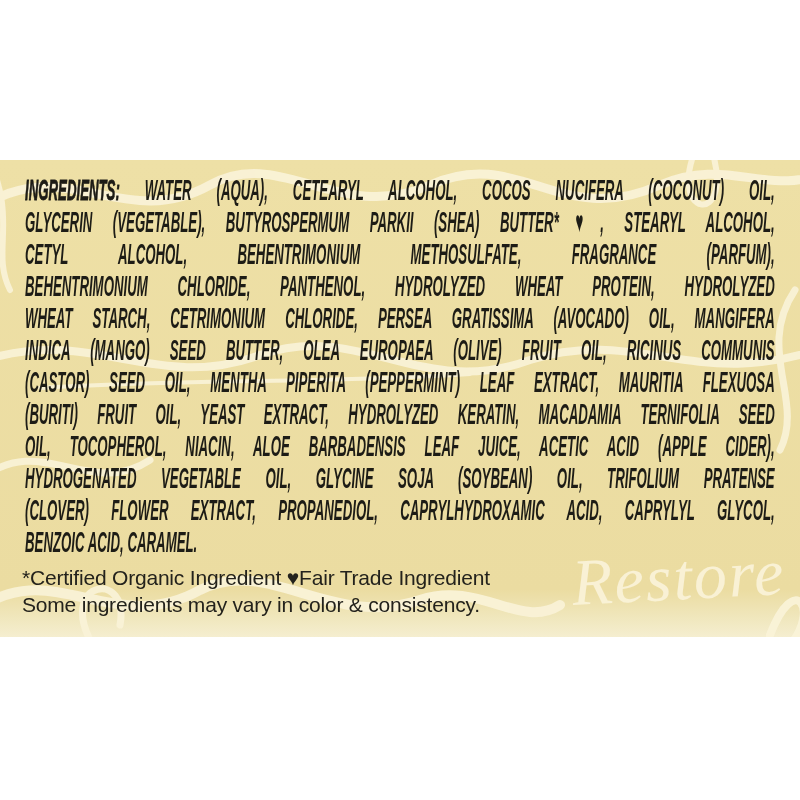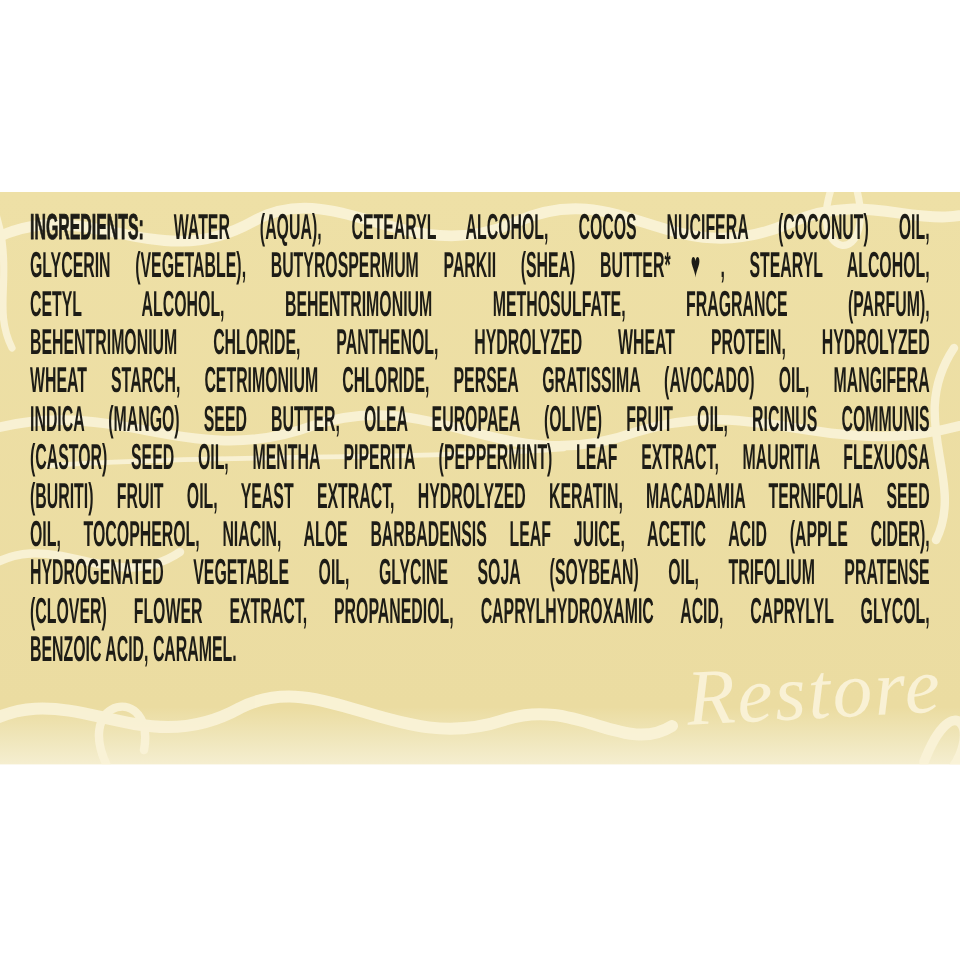--- a/index.html
+++ b/index.html
@@ -12,21 +12,21 @@
     background:linear-gradient(180deg,#eee0a6 0%,#ebdca1 90%,#f0e7bd 96%,#f5eed0 100%);
     overflow:hidden;
   }
   .script-svg { position:absolute; left:0; top:0; width:800px; height:477px; }
   .script-word {
     position:absolute; left:572px; top:382px; width:230px;
     font-family:"Liberation Serif","DejaVu Serif",serif; font-style:italic;
     font-size:66px; line-height:70px; color:#faf3d8; opacity:0.95;
     transform:rotate(-3deg); letter-spacing:2px; pointer-events:none;
   }
-  .ing-wrap { position:absolute; left:25px; top:14px; width:750px; height:390px; }
+  .ing-wrap { position:absolute; left:25px; top:14px; width:750px; height:390px;font-style:italic; }
   .ing-inner {
     width:1700px; transform:scale(0.441,1); transform-origin:0 0;
     font-size:30px; line-height:32px; font-weight:bold; color:#1d1c16;
   }
   .ing-line { text-align:justify; text-align-last:justify; white-space:nowrap; }
   .ing-line.last { text-align:left; text-align-last:left; }
   .ing-heading { font-weight:bold; -webkit-text-stroke:0.8px #1d1c16; }
   .footnote {
     position:absolute; left:22px; top:404px; width:740px;
     font-size:21px; line-height:27px; color:#23221c; letter-spacing:-0.2px;
@@ -66,15 +66,19 @@
         <div class="ing-line">INDICA (MANGO) SEED BUTTER, OLEA EUROPAEA (OLIVE) FRUIT OIL, RICINUS COMMUNIS</div>
         <div class="ing-line">(CASTOR) SEED OIL, MENTHA PIPERITA (PEPPERMINT) LEAF EXTRACT, MAURITIA FLEXUOSA</div>
         <div class="ing-line">(BURITI) FRUIT OIL, YEAST EXTRACT, HYDROLYZED KERATIN, MACADAMIA TERNIFOLIA SEED</div>
         <div class="ing-line">OIL, TOCOPHEROL, NIACIN, ALOE BARBADENSIS LEAF JUICE, ACETIC ACID (APPLE CIDER),</div>
         <div class="ing-line">HYDROGENATED VEGETABLE OIL, GLYCINE SOJA (SOYBEAN) OIL, TRIFOLIUM PRATENSE</div>
         <div class="ing-line">(CLOVER) FLOWER EXTRACT, PROPANEDIOL, CAPRYLHYDROXAMIC ACID, CAPRYLYL GLYCOL,</div>
         <div class="ing-line last">BENZOIC ACID, CARAMEL.</div>
       </div>
     </div>
 
+    <div class="footnote">
+      <div>*Certified Organic Ingredient ♥Fair Trade Ingredient</div>
+      <div>Some ingredients may vary in color &amp; consistency.</div>
+    </div>
 
   </div>
 </div>
 
 </body></html>

